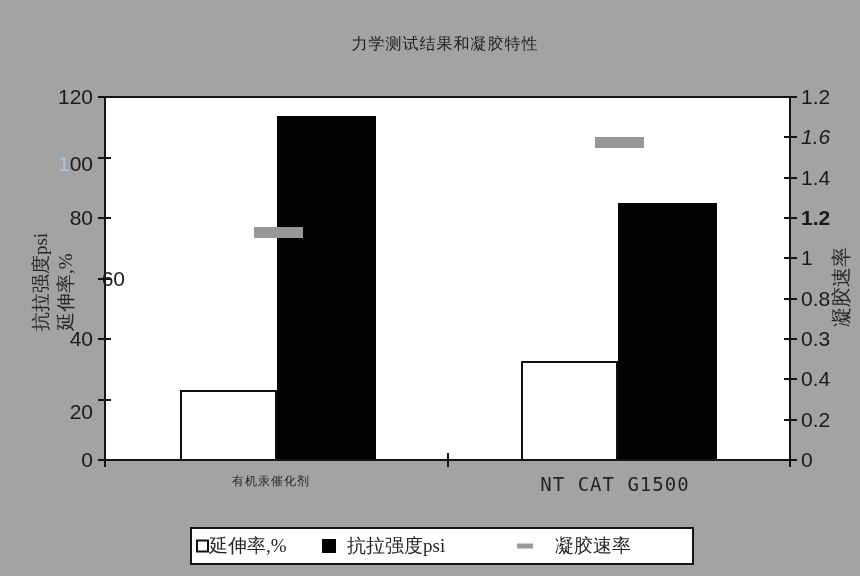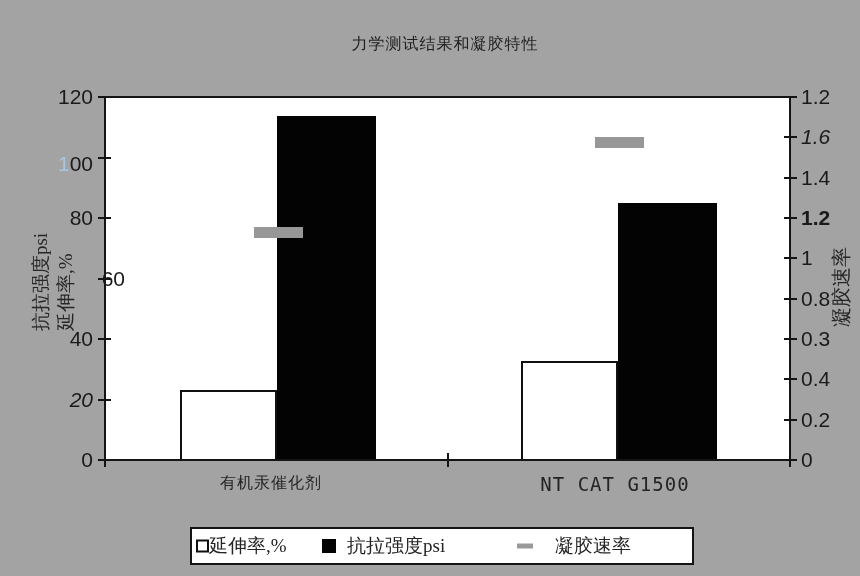--- a/index.html
+++ b/index.html
@@ -15,21 +15,21 @@
   .dash{position:absolute;height:11px;background:#979797;}
   .tick-label{position:absolute;font-family:"Liberation Sans","DejaVu Sans",sans-serif;
         font-size:21px;color:#1a1a1a;transform:translateY(-52%);white-space:nowrap;display:block;}
   .tick-label.right{text-align:left;}
   .first-char-blue::first-letter{color:#a9c6e4;}
   .tick-mark{position:absolute;background:#141414;}
   .ax-left{position:absolute;left:53px;top:282px;transform:translate(-50%,-50%) rotate(-90deg);
         font-size:19px;line-height:25px;color:#262626;white-space:nowrap;text-align:left;}
   .ax-right{position:absolute;left:841px;top:287px;transform:translate(-50%,-50%) rotate(-90deg);
         font-size:20px;color:#262626;white-space:nowrap;}
-  .cat{position:absolute;top:473px;transform:translateX(-50%);font-size:16px;color:#242424;white-space:nowrap;}
+  .cat{position:absolute;top:473px;transform:translateX(-50%);font-size:12px;color:#242424;white-space:nowrap;}
   .cat1{left:271px;letter-spacing:1px;}
   .cat2{left:615px;font-family:"DejaVu Sans Mono","Liberation Mono",monospace;font-size:19px;letter-spacing:1px;}
   .legend{position:absolute;left:190px;top:527px;width:504px;height:38px;
         border:2px solid #141414;box-sizing:border-box;background:#fff;}
   .lg-label{position:absolute;top:50%;transform:translateY(-50%);font-size:19px;color:#242424;white-space:nowrap;}
   .lg-sq{position:absolute;top:50%;transform:translateY(-50%);}
   .lg-white{left:4px;width:13px;height:13px;border:2px solid #101010;background:#fff;box-sizing:border-box;}
   .lg-black{left:130px;width:14px;height:14px;background:#030303;}
   .lg-dash{left:325px;width:16px;height:5px;background:#999999;}
 </style>
@@ -61,21 +61,21 @@
   <div class="legend">
     <span class="lg-sq lg-white"></span>
     <span class="lg-label" style="left:17px">延伸率,%</span>
     <span class="lg-sq lg-black"></span>
     <span class="lg-label" style="left:155px">抗拉强度psi</span>
     <span class="lg-sq lg-dash"></span>
     <span class="lg-label" style="left:363px">凝胶速率</span>
   </div>
 <div class="tick-label" style="right: 767px; top: 460px;">0</div>
     <div class="tick-mark" style="left: 98px; top: 459px; width: 13px; height: 2px;"></div>
-    <div class="tick-label" style="right: 767px; top: 400px; font-style: italic;">20</div>
+    <div class="tick-label" style="right: 767px; top: 412px;">20</div>
     <div class="tick-mark" style="left: 98px; top: 398.5px; width: 13px; height: 2px;"></div>
     <div class="tick-label" style="right: 767px; top: 339px;">40</div>
     <div class="tick-mark" style="left: 98px; top: 338px; width: 13px; height: 2px;"></div>
     <div class="tick-label" style="right: 735px; top: 278.5px;">60</div>
     <div class="tick-mark" style="left: 98px; top: 277.5px; width: 13px; height: 2px;"></div>
     <div class="tick-label" style="right: 767px; top: 218px;">80</div>
     <div class="tick-mark" style="left: 98px; top: 217px; width: 13px; height: 2px;"></div>
     <div class="tick-label first-char-blue" style="right: 767px; top: 164px;">100</div>
     <div class="tick-mark" style="left: 98px; top: 156.5px; width: 13px; height: 2px;"></div>
     <div class="tick-label" style="right: 767px; top: 97px; margin-left: 24px;">120</div>

